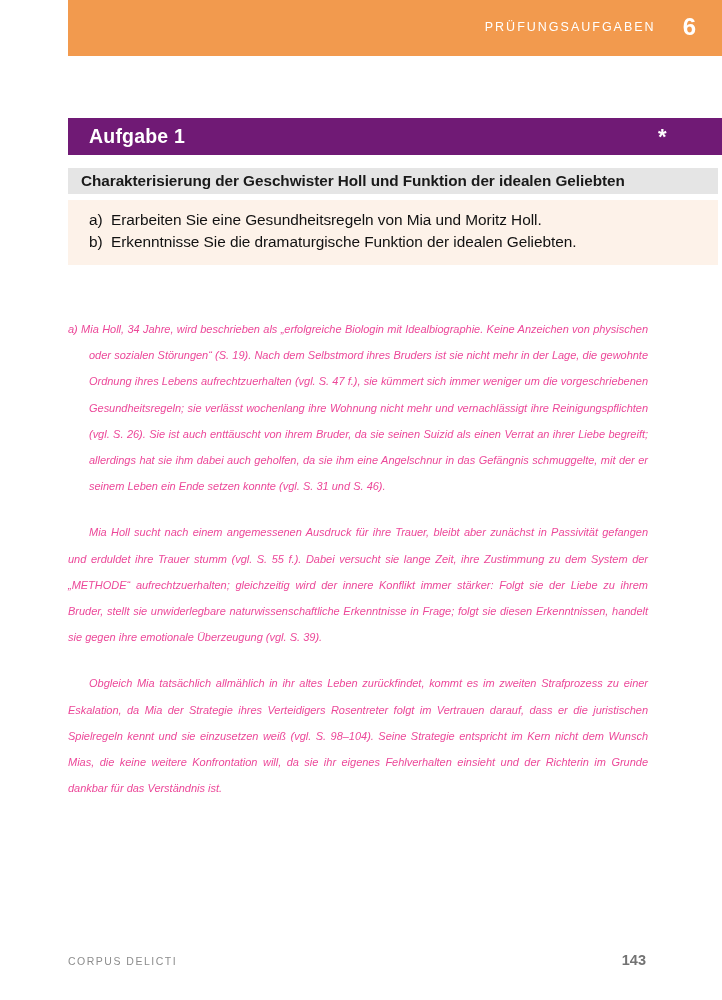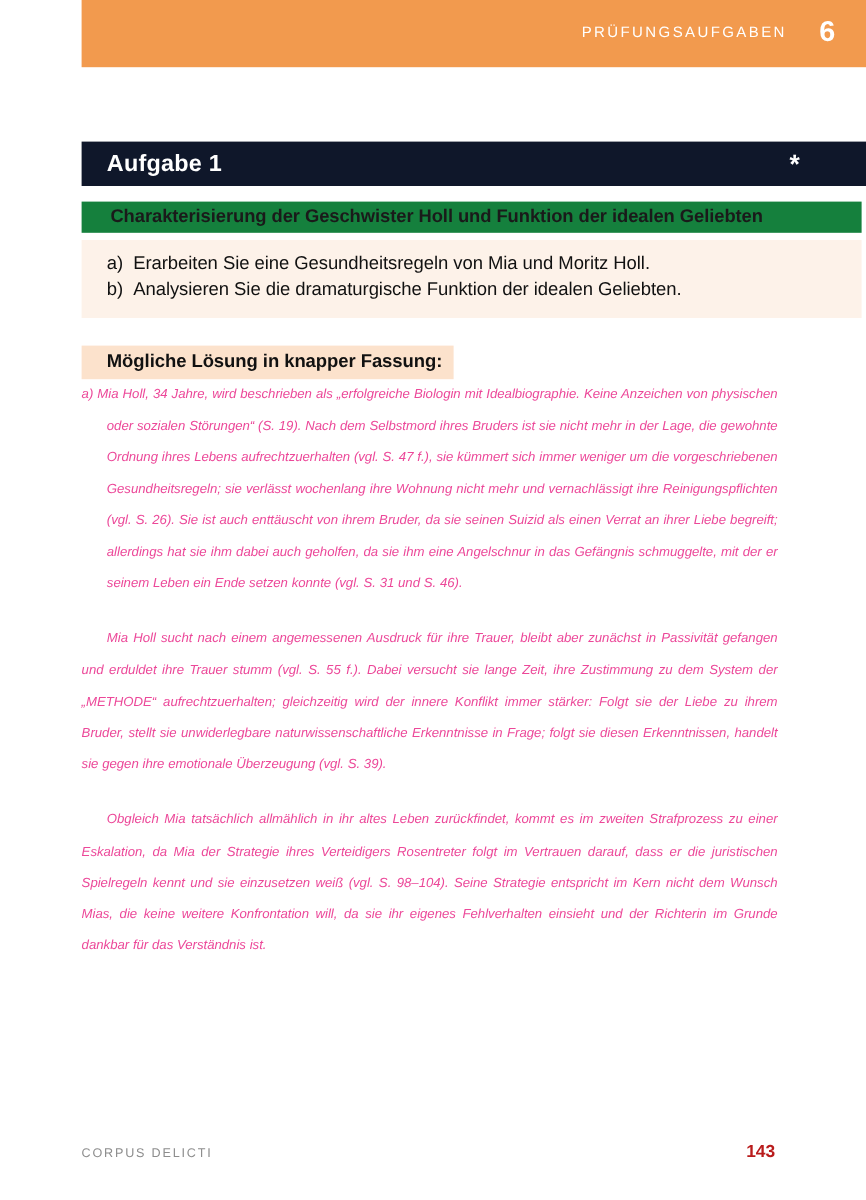--- a/index.html
+++ b/index.html
@@ -54,21 +54,21 @@
     padding-bottom: 2px;
   }
 
   
   .task-bar {
     position: absolute;
     left: 68px;
     top: 118px;
     width: 654px;
     height: 37px;
-    background: #0f172a;
+    background: #701a75;
     box-sizing: border-box;
   }
   .task-bar-label {
     position: absolute;
     left: 21px;
     top: 50%;
     transform: translateY(-50%);
     color: #ffffff;
     font-size: 19.5px;
     font-weight: 700;
@@ -86,25 +86,25 @@
     line-height: 1;
   }
 
   
   .task-title-strip {
     position: absolute;
     left: 68px;
     top: 168px;
     width: 650px;
     height: 26px;
-    background: #15803d;
+    background: #e5e5e5;
     display: flex;
     align-items: center;
     box-sizing: border-box;
-    padding-left: 24px;
+    padding-left: 13px;
   }
   .task-title-text {
     color: #1a1a1a;
     font-size: 15.3px;
     font-weight: 700;
     line-height: 1;
     letter-spacing: -0.05px;
   }
 
   
@@ -187,21 +187,21 @@
     align-items: baseline;
     justify-content: space-between;
   }
   .footer-source {
     color: #8d8d8d;
     font-size: 10.5px;
     letter-spacing: 1.5px;
     text-transform: uppercase;
   }
   .footer-page {
-    color: #b91c1c;
+    color: #737373;
     font-size: 14.5px;
     font-weight: 700;
   }
 </style>
 </head>
 <body>
 
 <div class="page">
 
   <div class="header-bar">
@@ -218,27 +218,24 @@
     <span class="task-title-text">Charakterisierung der Geschwister Holl und Funktion der idealen Geliebten</span>
   </div>
 
   <div class="task-items-box">
     <div class="task-item">
       <span class="task-item-marker">a)</span>
       <span class="task-item-text">Erarbeiten Sie eine Gesundheitsregeln von Mia und Moritz Holl.</span>
     </div>
     <div class="task-item">
       <span class="task-item-marker">b)</span>
-      <span class="task-item-text">Analysieren Sie die dramaturgische Funktion der idealen Geliebten.</span>
+      <span class="task-item-text">Erkenntnisse Sie die dramaturgische Funktion der idealen Geliebten.</span>
     </div>
   </div>
 
-  <div class="solution-label-wrap">
-    <span class="solution-label">Mögliche Lösung in knapper Fassung:</span>
-  </div>
 
   <div class="body-text">
     <p class="hang">a) Mia Holl, 34 Jahre, wird beschrieben als „erfolgreiche Biologin mit Idealbiographie. Keine Anzeichen von physischen oder sozialen Störungen“ (S. 19). Nach dem Selbstmord ihres Bruders ist sie nicht mehr in der Lage, die gewohnte Ordnung ihres Lebens aufrechtzuerhalten (vgl. S. 47 f.), sie kümmert sich immer weniger um die vorgeschriebenen Gesundheitsregeln; sie verlässt wochenlang ihre Wohnung nicht mehr und vernachlässigt ihre Reinigungspflichten (vgl. S. 26). Sie ist auch enttäuscht von ihrem Bruder, da sie seinen Suizid als einen Verrat an ihrer Liebe begreift; allerdings hat sie ihm dabei auch geholfen, da sie ihm eine Angelschnur in das Gefängnis schmuggelte, mit der er seinem Leben ein Ende setzen konnte (vgl. S. 31 und S. 46).</p>
     <p class="indent">Mia Holl sucht nach einem angemessenen Ausdruck für ihre Trauer, bleibt aber zunächst in Passivität gefangen und erduldet ihre Trauer stumm (vgl. S. 55 f.). Dabei versucht sie lange Zeit, ihre Zustimmung zu dem System der „METHODE“ aufrechtzuerhalten; gleichzeitig wird der innere Konflikt immer stärker: Folgt sie der Liebe zu ihrem Bruder, stellt sie unwiderlegbare naturwissenschaftliche Erkenntnisse in Frage; folgt sie diesen Erkenntnissen, handelt sie gegen ihre emotionale Überzeugung (vgl. S. 39).</p>
     <p class="indent">Obgleich Mia tatsächlich allmählich in ihr altes Leben zurückfindet, kommt es im zweiten Strafprozess zu einer Eskalation, da Mia der Strategie ihres Verteidigers Rosentreter folgt im Vertrauen darauf, dass er die juristischen Spielregeln kennt und sie einzusetzen weiß (vgl. S. 98–104). Seine Strategie entspricht im Kern nicht dem Wunsch Mias, die keine weitere Konfrontation will, da sie ihr eigenes Fehlverhalten einsieht und der Richterin im Grunde dankbar für das Verständnis ist.</p>
   </div>
 
   <div class="footer">
     <span class="footer-source">CORPUS DELICTI</span>
     <span class="footer-page">143</span>

